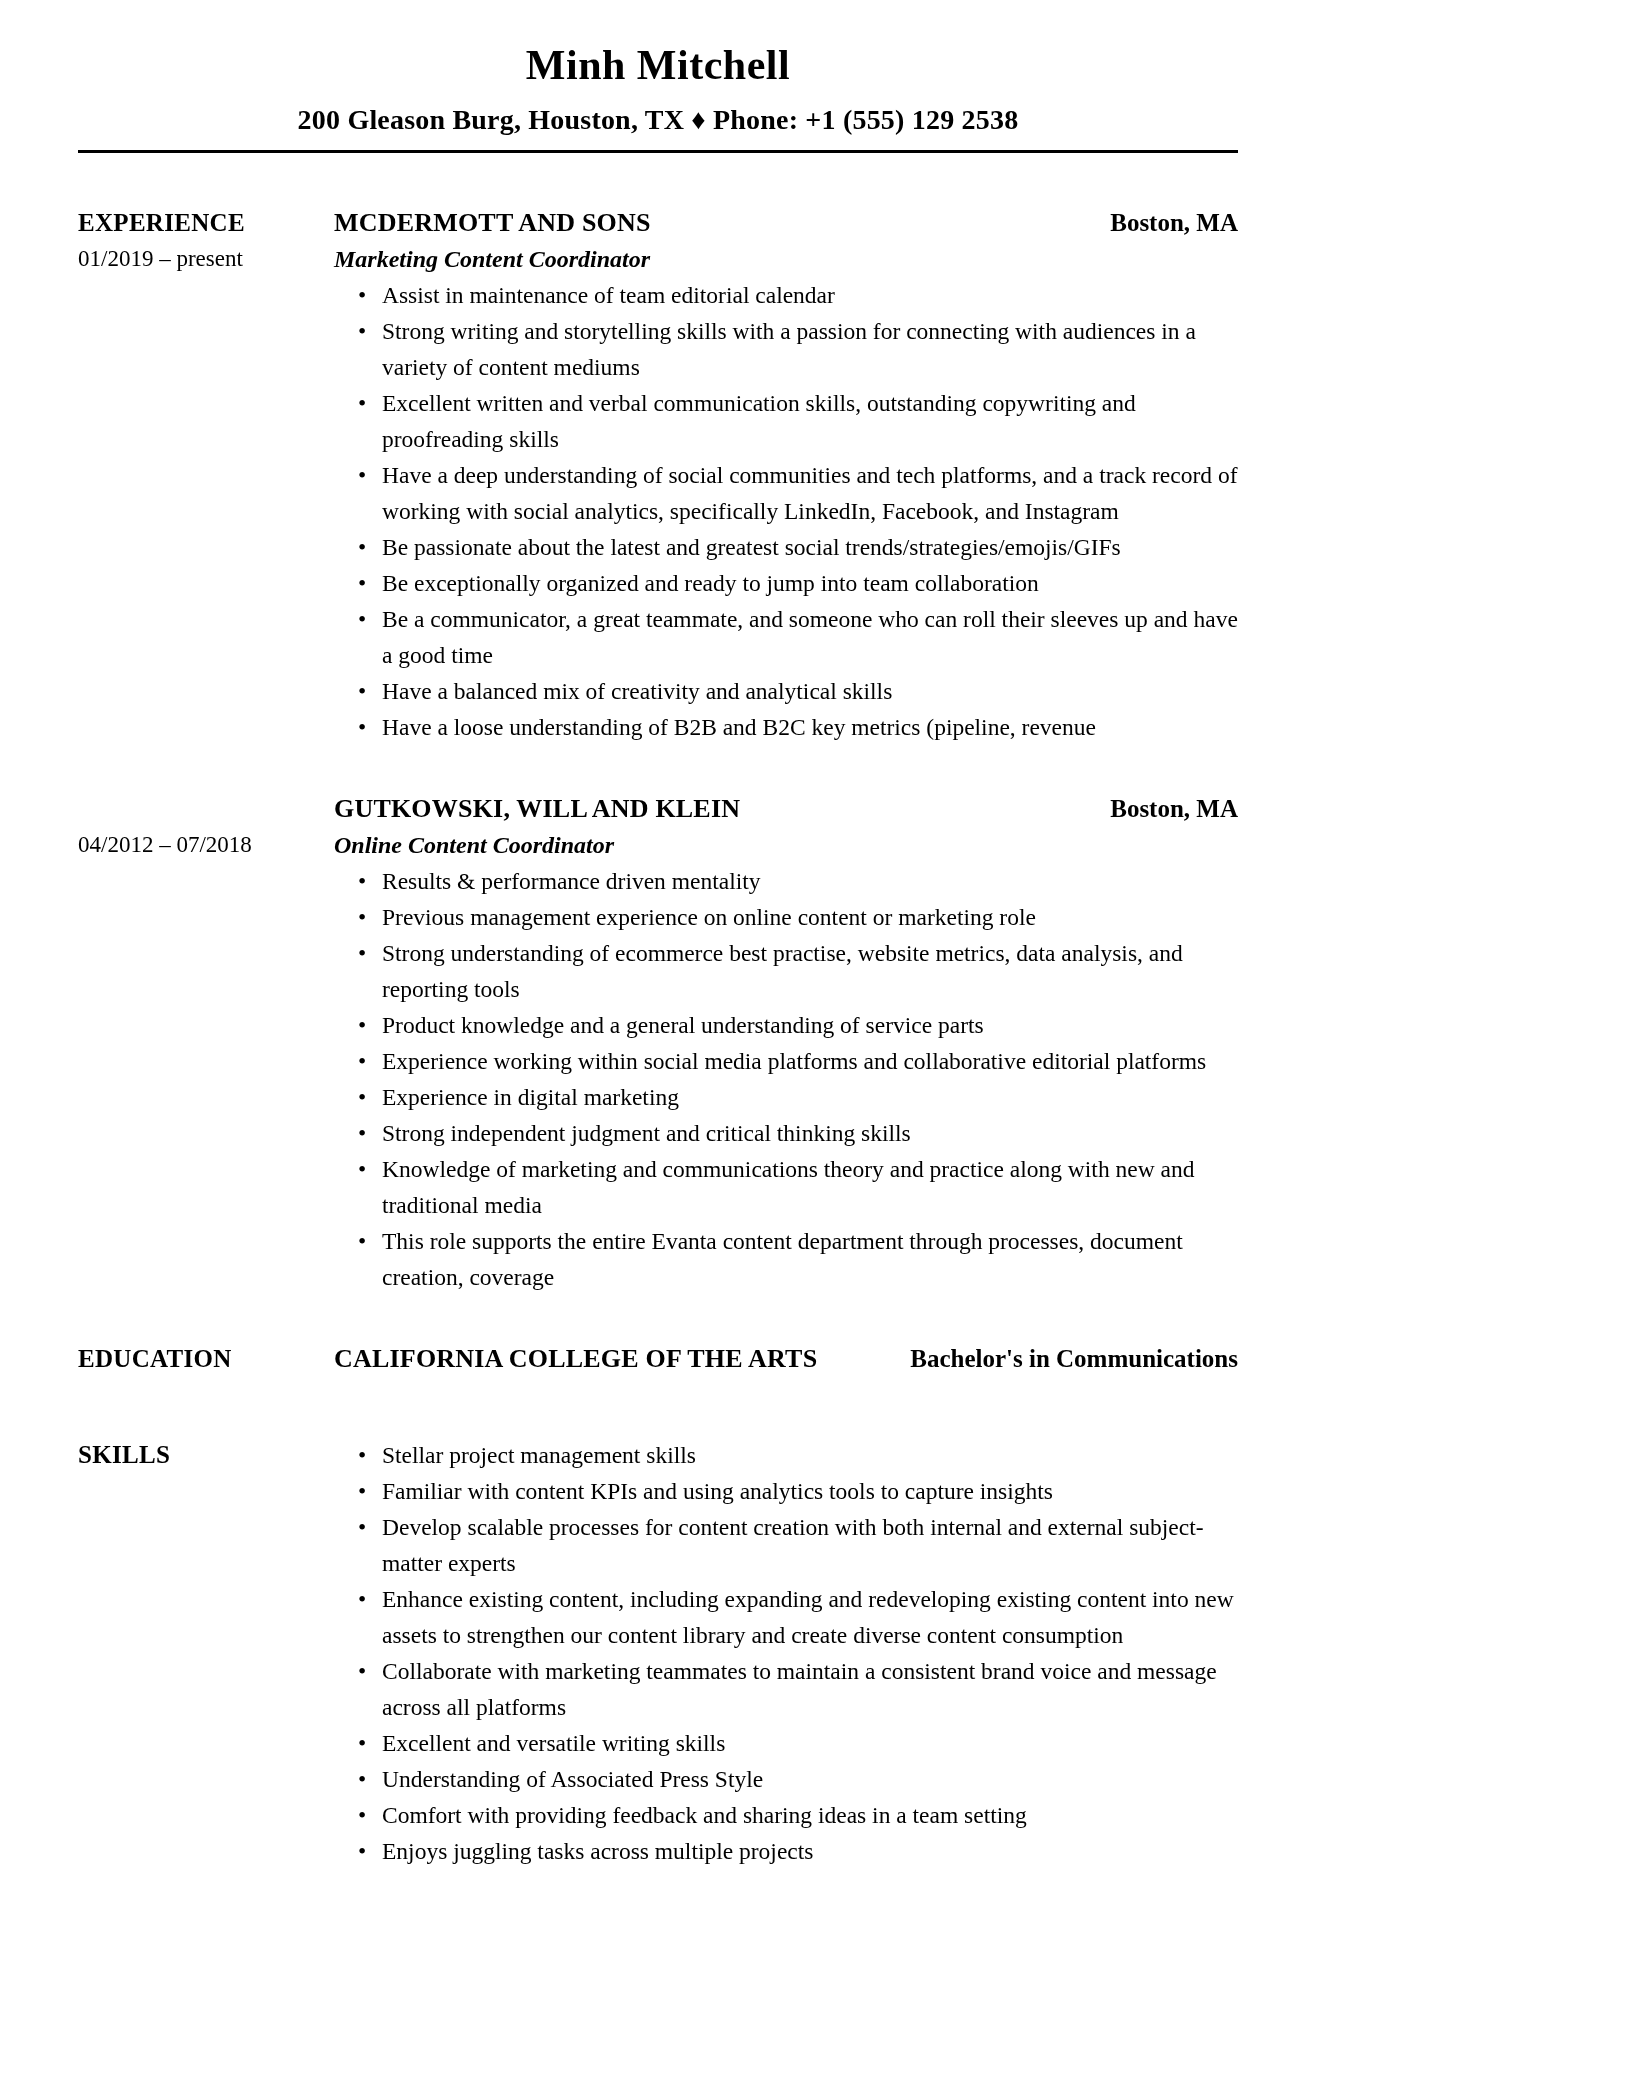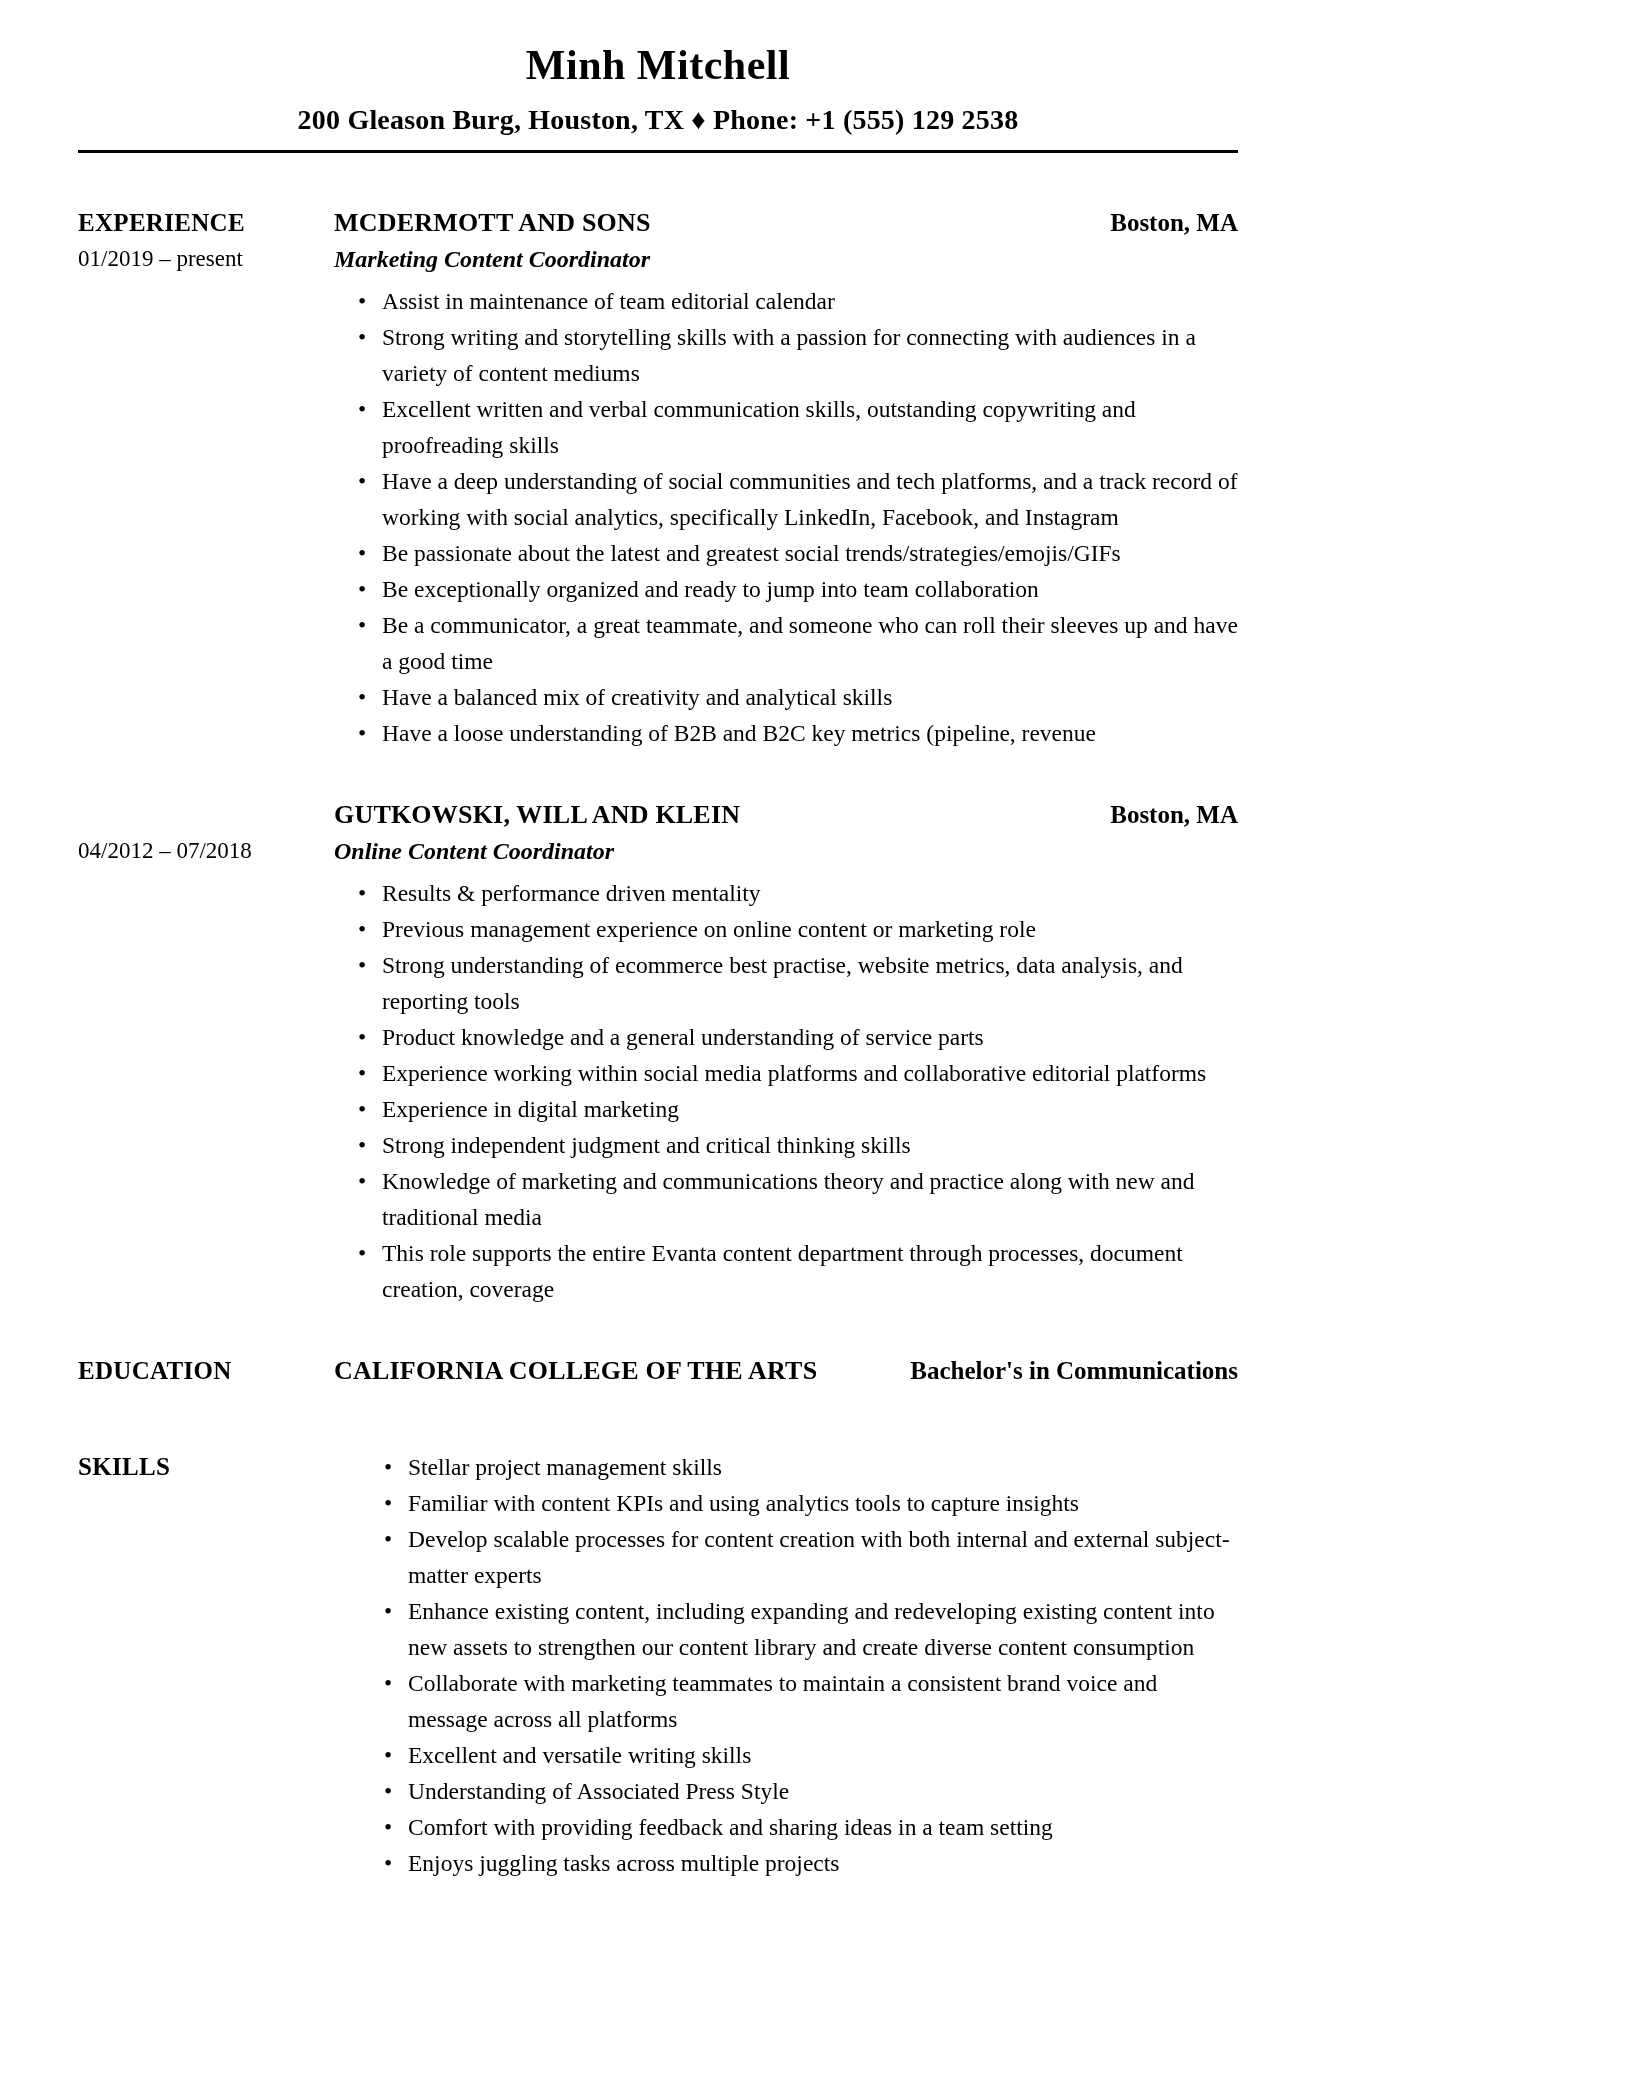--- a/index.html
+++ b/index.html
@@ -78,38 +78,37 @@
   }
   .job-title {
     font-size: 24px;
     font-weight: bold;
     font-style: italic;
     line-height: 36px;
   }
   
   .bullets {
     list-style: none;
-    margin-top: 6px;
     margin-left: 22px;
   }
   .bullets li {
     position: relative;
     padding-left: 26px;
     font-size: 23.5px;
     line-height: 36px;
   }
   .bullets li::before {
     content: "\2022";
     position: absolute;
     left: 2px;
     font-size: 23.5px;
   }
   
   .row-education { margin-top: 36px; margin-bottom: 0; }
-  .row-skills { margin-top: 60px; margin-bottom: 0; gap: 26px; }
+  .row-skills { margin-top: 60px; margin-bottom: 0; }
   .row-skills .bullets { margin-top: 0; }
   .degree {
     font-size: 25px;
     font-weight: bold;
     line-height: 36px;
     text-align: right;
     white-space: nowrap;
   }
 </style>
 </head>

